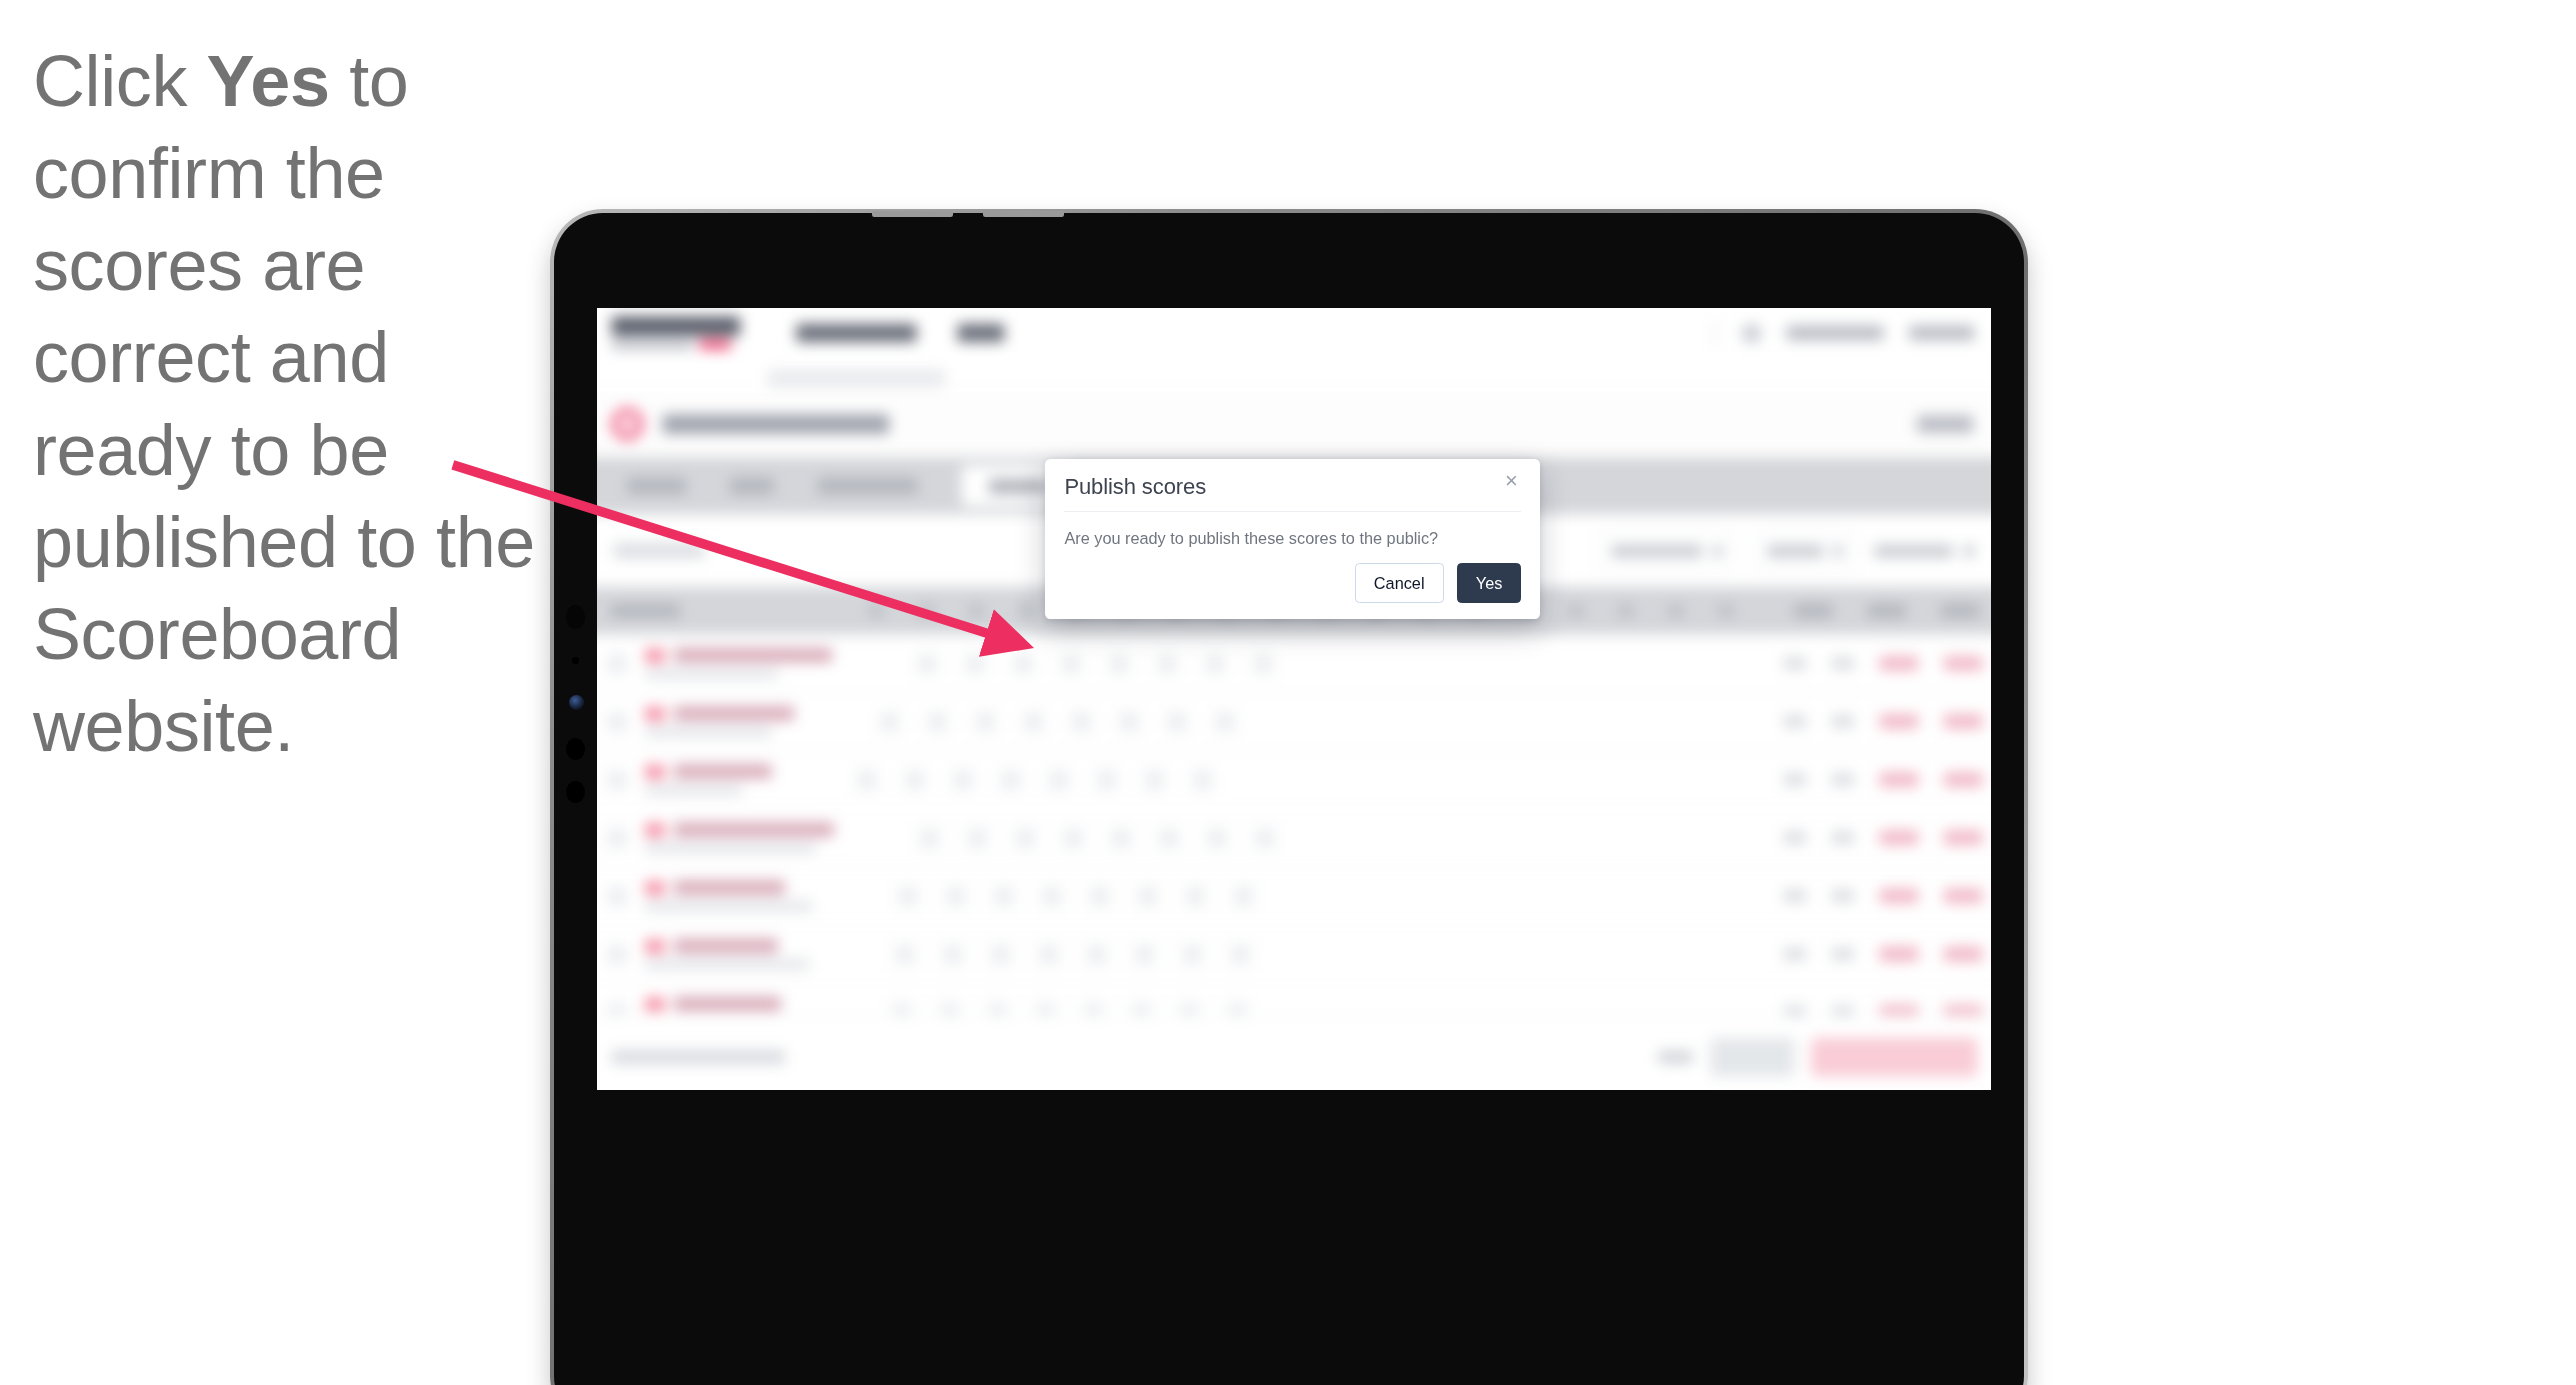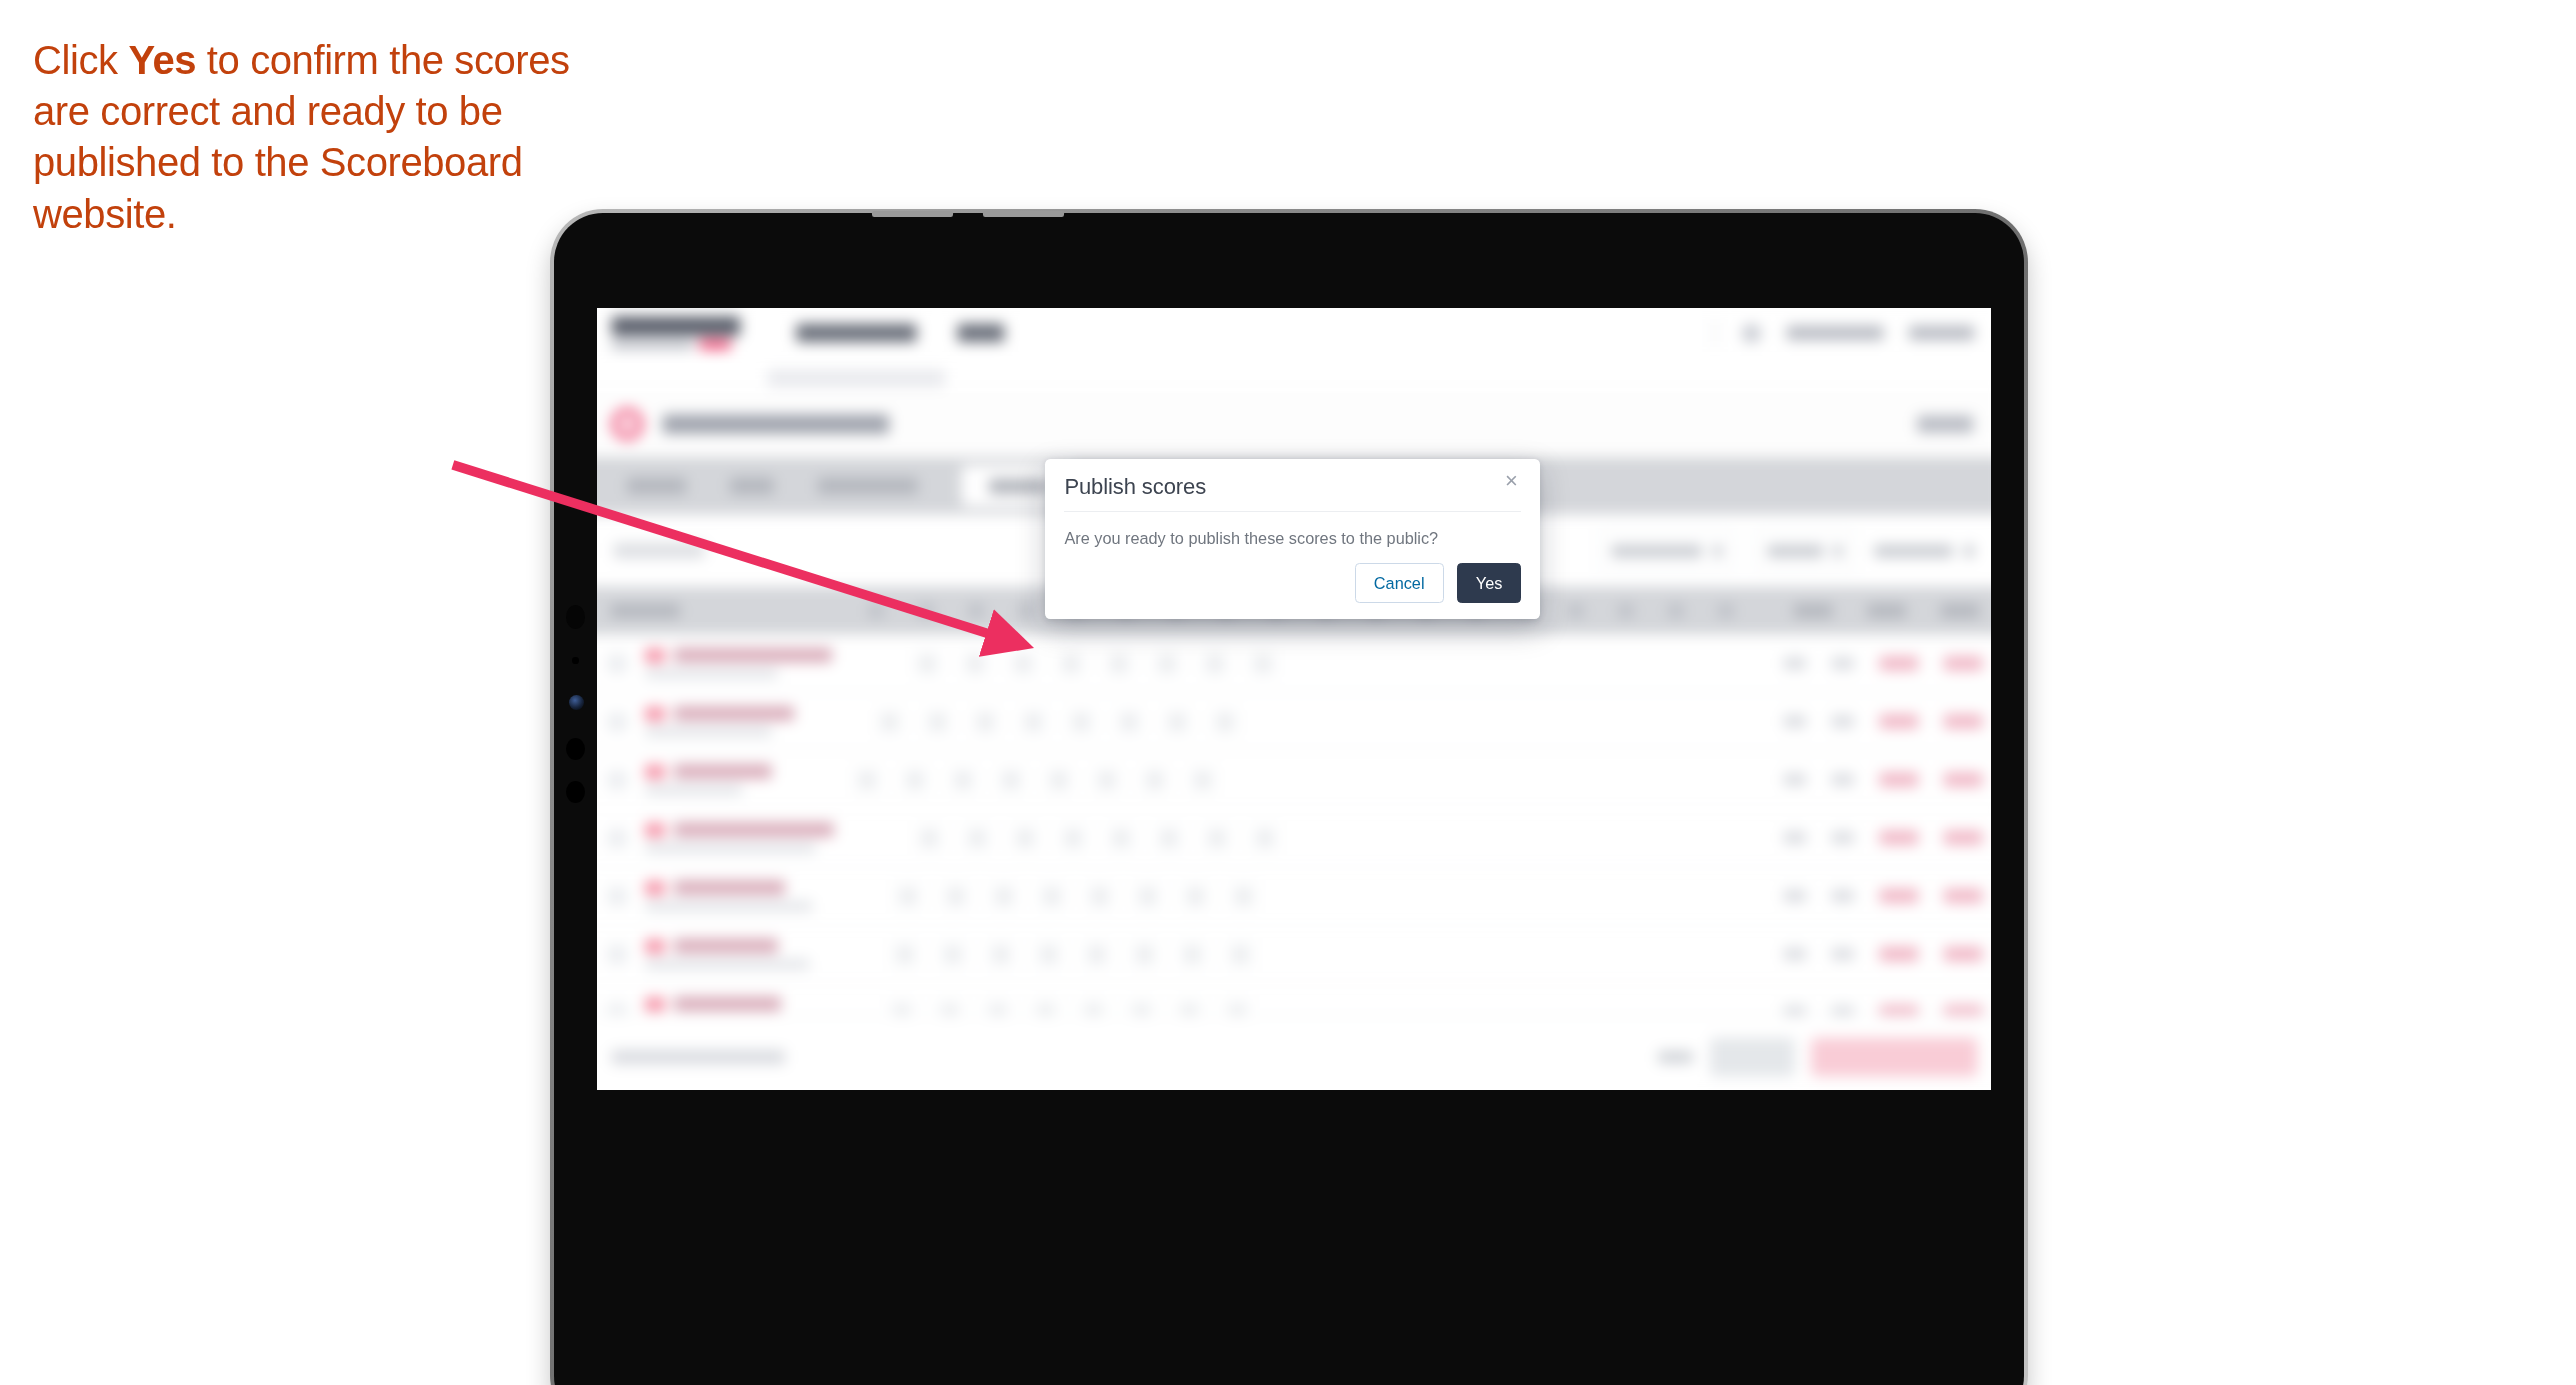--- a/index.html
+++ b/index.html
@@ -14,23 +14,23 @@
     overflow: hidden;
     font-family: "Liberation Sans", sans-serif;
   }
 
   
   #instruction-text {
     position: absolute;
     left: 33px;
     top: 35px;
     width: 540px;
-    font-size: 40px;
+    font-size: 72px;
     line-height: 1.28;
-    color: #c2410c;
+    color: #737373;
     font-weight: 400;
     letter-spacing: -0.4px;
   }
   #instruction-text .strong { font-weight: 700; }
 
   
   #tablet {
     position: absolute;
     left: 550px;
     top: 209px;
@@ -262,21 +262,21 @@
     font-size: 16.3px;
     border-radius: 4.4px;
     padding: 0 18px;
     height: 38px;
     display:flex; align-items:center; justify-content:center;
     cursor: pointer;
     font-family: "Liberation Sans", sans-serif;
   }
   .btn-cancel {
     background:#ffffff;
-    color:#0369a1;
+    color:#0f172a;
     border: 1.5px solid #ccd9e8;
   }
   .btn-yes {
     background:#2e3a4e;
     color:#ffffff;
     border: 1.5px solid #2e3a4e;
   }
 
   
   #arrow-annotation {

